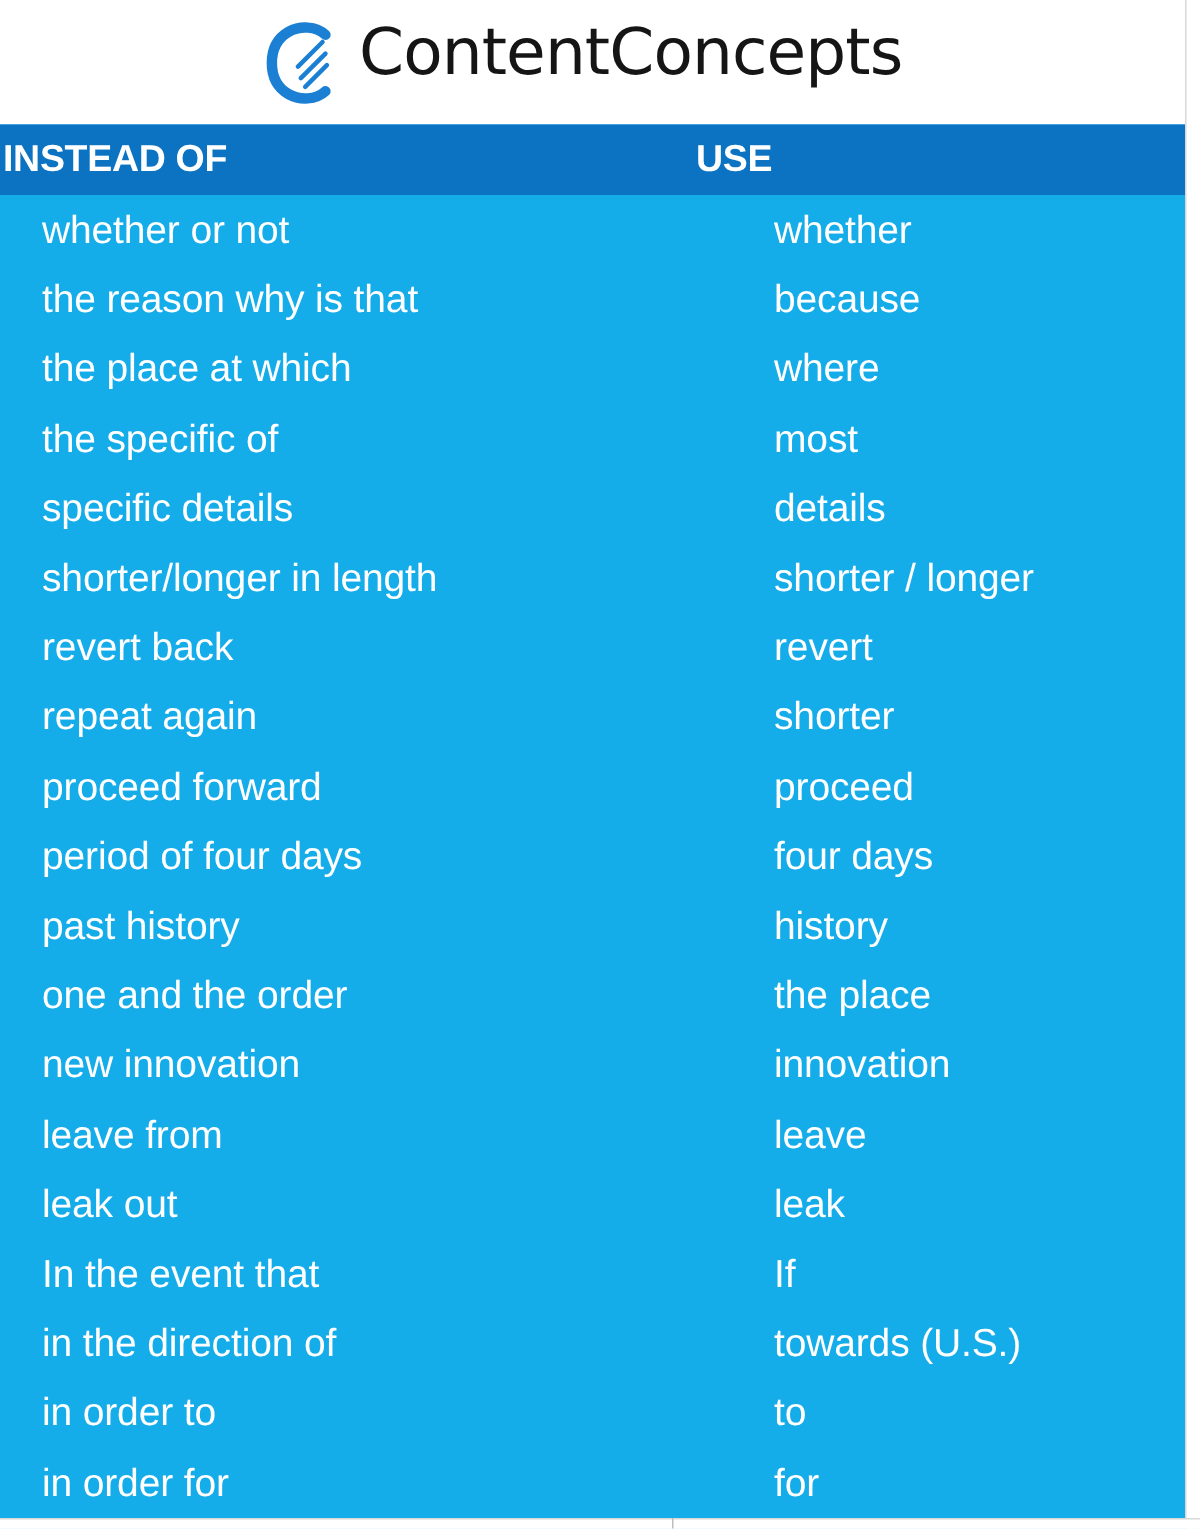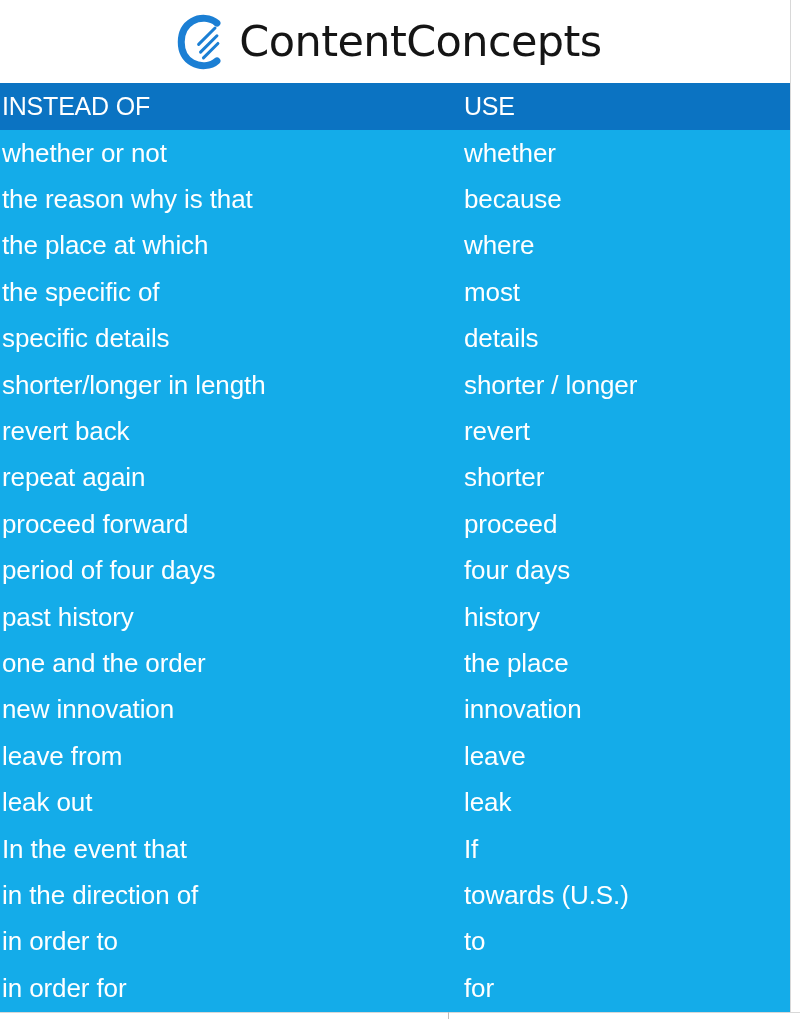--- a/index.html
+++ b/index.html
@@ -62,21 +62,20 @@
     left: 0;
     width: 790px;
     height: 83px;
     background: #ffffff;
     display: flex;
     align-items: center;
     justify-content: center;
   }
   .brand-inner {
     display: flex;
-    align-items: center;
     gap: 11px;
     transform: translateX(-6px);
   }
   .brand-logo-icon {
     width: 52px;
     height: 56px;
     flex: 0 0 auto;
     display: block;
   }
   .brand-wordmark {
@@ -122,27 +121,28 @@
     padding-left: 2px;
     box-sizing: border-box;
   }
   .col-right {
     flex: 1 1 auto;
     padding-left: 1px;
     box-sizing: border-box;
   }
   .th {
     font-size: 25px;
-    font-weight: 400;
+    font-weight: 700;
     letter-spacing: -0.2px;
   }
   .td {
     font-size: 26px;
     font-weight: 400;
     letter-spacing: -0.1px;
+    margin-left: 26px;
   }
 </style>
 </head>
 <body>
 
 <div class="page">
 
   <div class="brand-bar">
     <div class="brand-inner">
       <svg class="brand-logo-icon" viewBox="0 0 52 58" aria-hidden="true">

